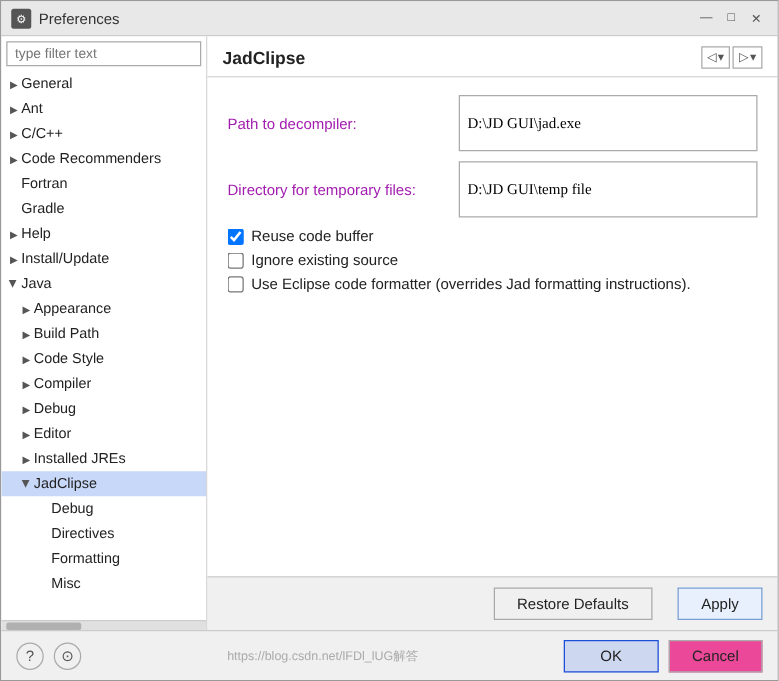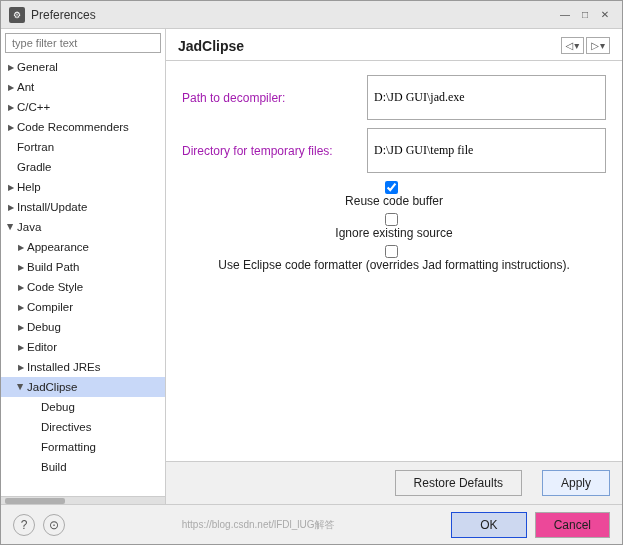--- a/index.html
+++ b/index.html
@@ -221,21 +221,20 @@
       font-size: 12px;
       background: white;
       outline: none;
       font-family: Liberation Serif, serif;
     }
 
     .checkbox-row {
       display: flex;
       align-items: center;
       margin-bottom: 5px;
-      flex-direction: column;
     }
 
     .checkbox-row input[type="checkbox"] {
       margin-right: 6px;
     }
 
     .checkbox-label {
       font-size: 12px;
       color: #222;
     }
@@ -419,21 +418,21 @@
         <div class="tree-item tree-indent-2">
           <span class="tree-spacer"></span>
           <span class="tree-label">Directives</span>
         </div>
         <div class="tree-item tree-indent-2">
           <span class="tree-spacer"></span>
           <span class="tree-label">Formatting</span>
         </div>
         <div class="tree-item tree-indent-2">
           <span class="tree-spacer"></span>
-          <span class="tree-label">Build</span>
+          <span class="tree-label">Misc</span>
         </div>
       </div>
 
       <div class="scrollbar-area">
         <div class="scroll-thumb-h"></div>
       </div>
     </div>
 
     <div class="right-panel">
 

